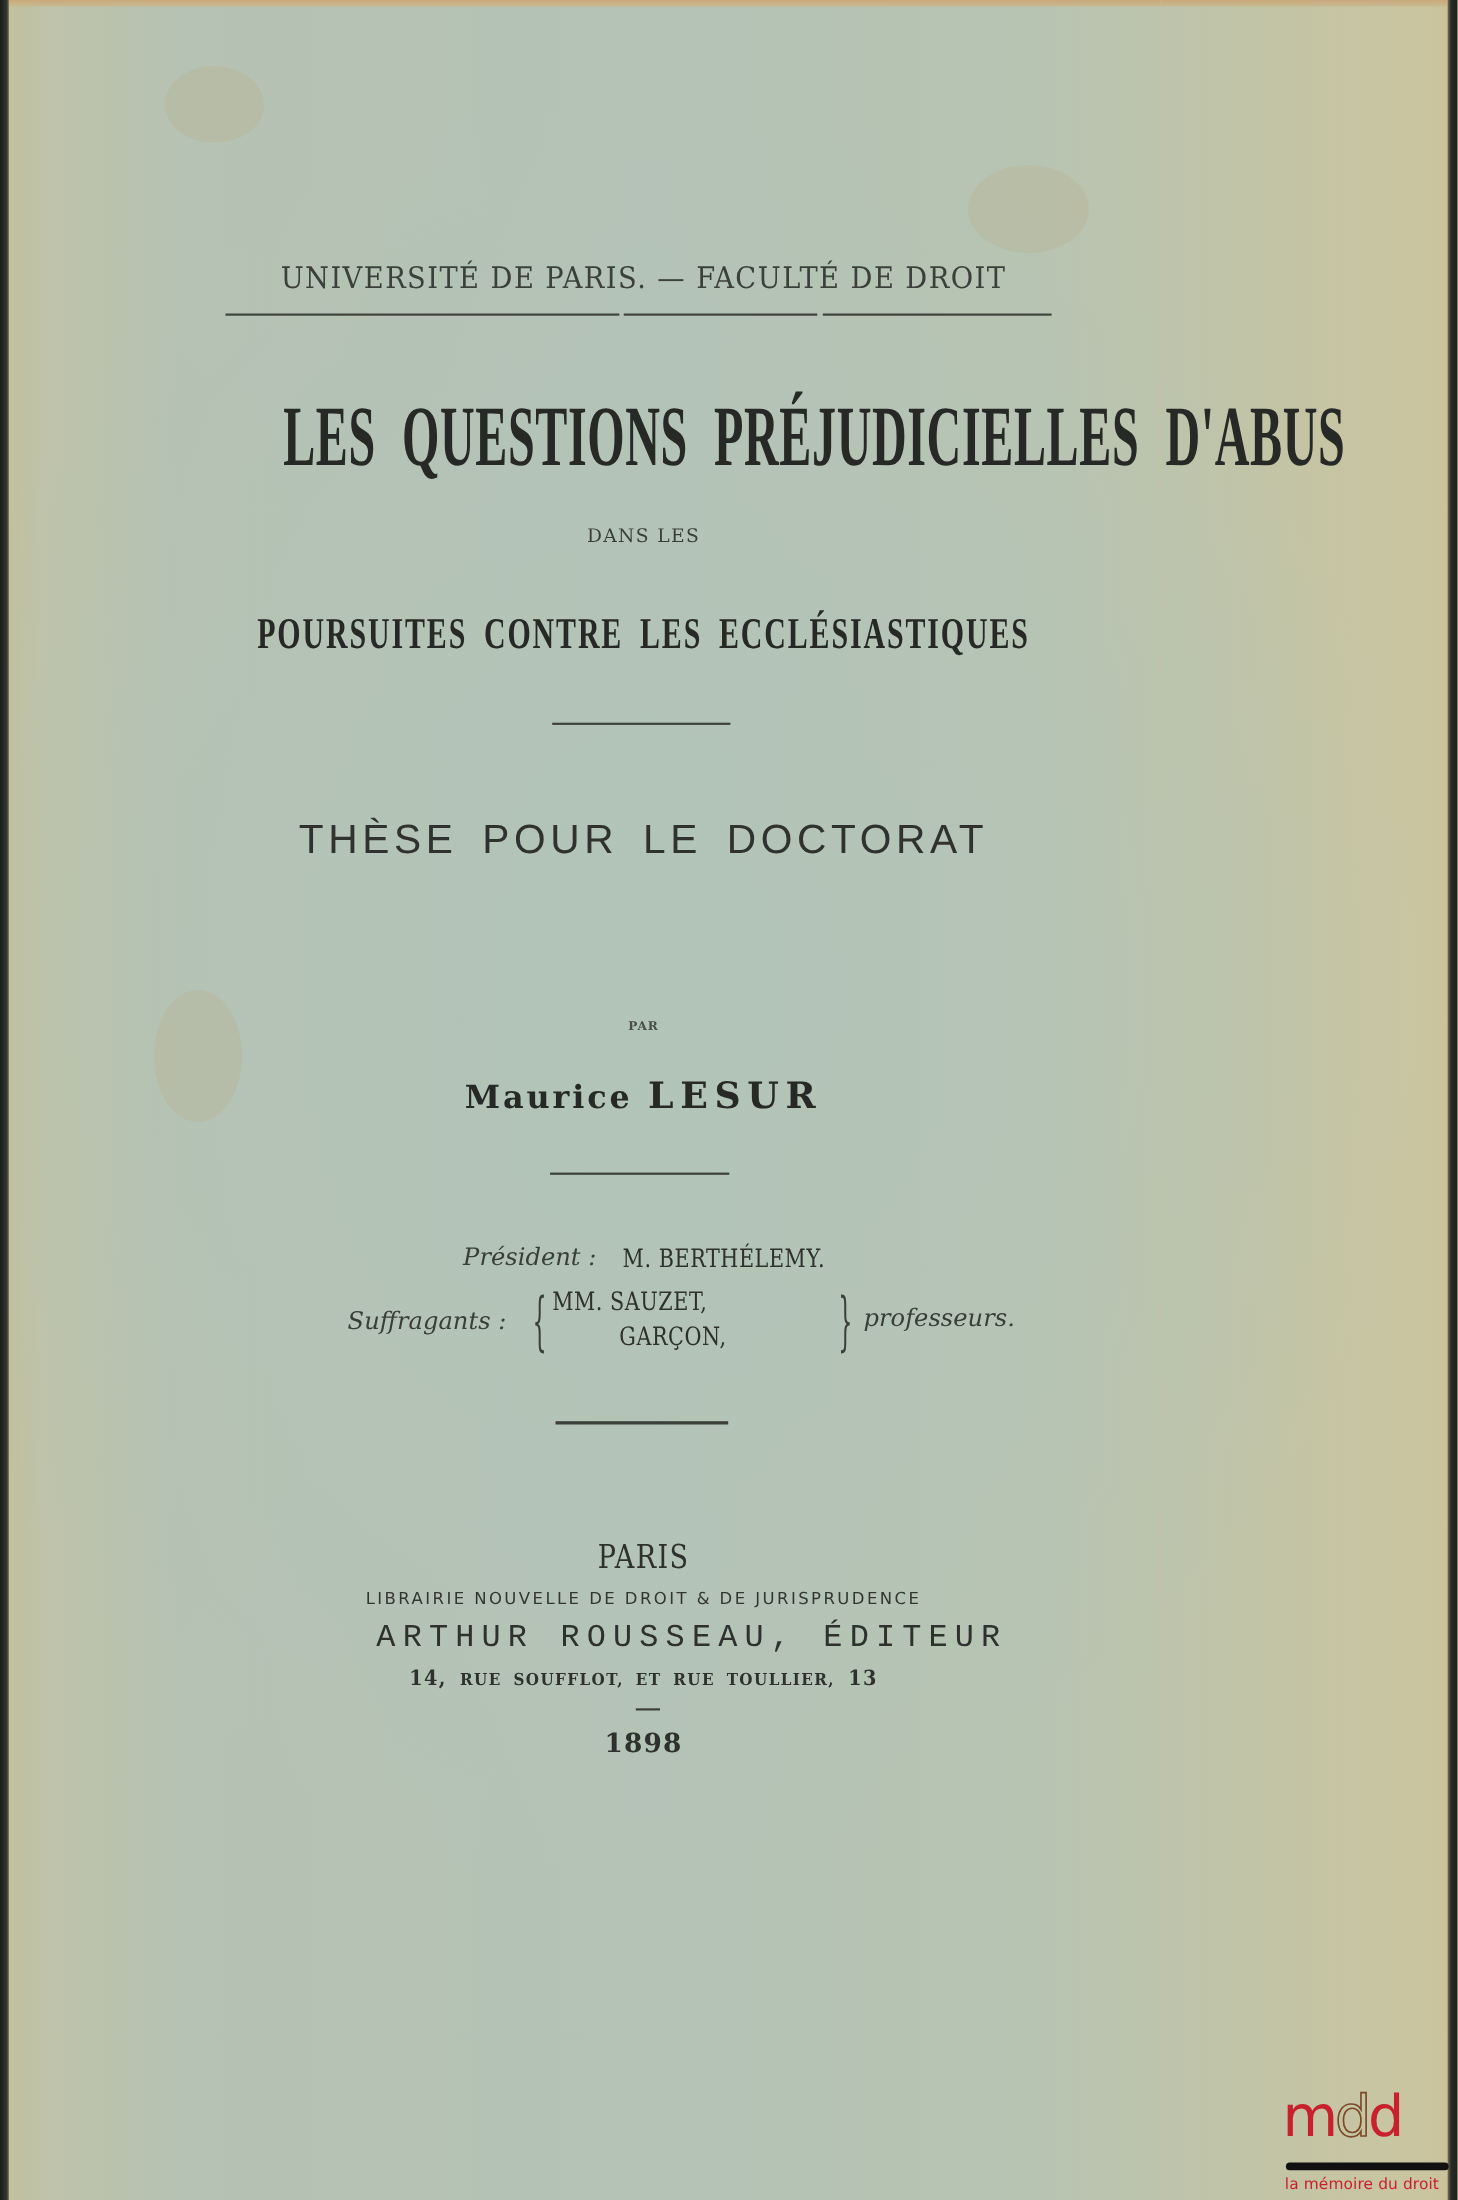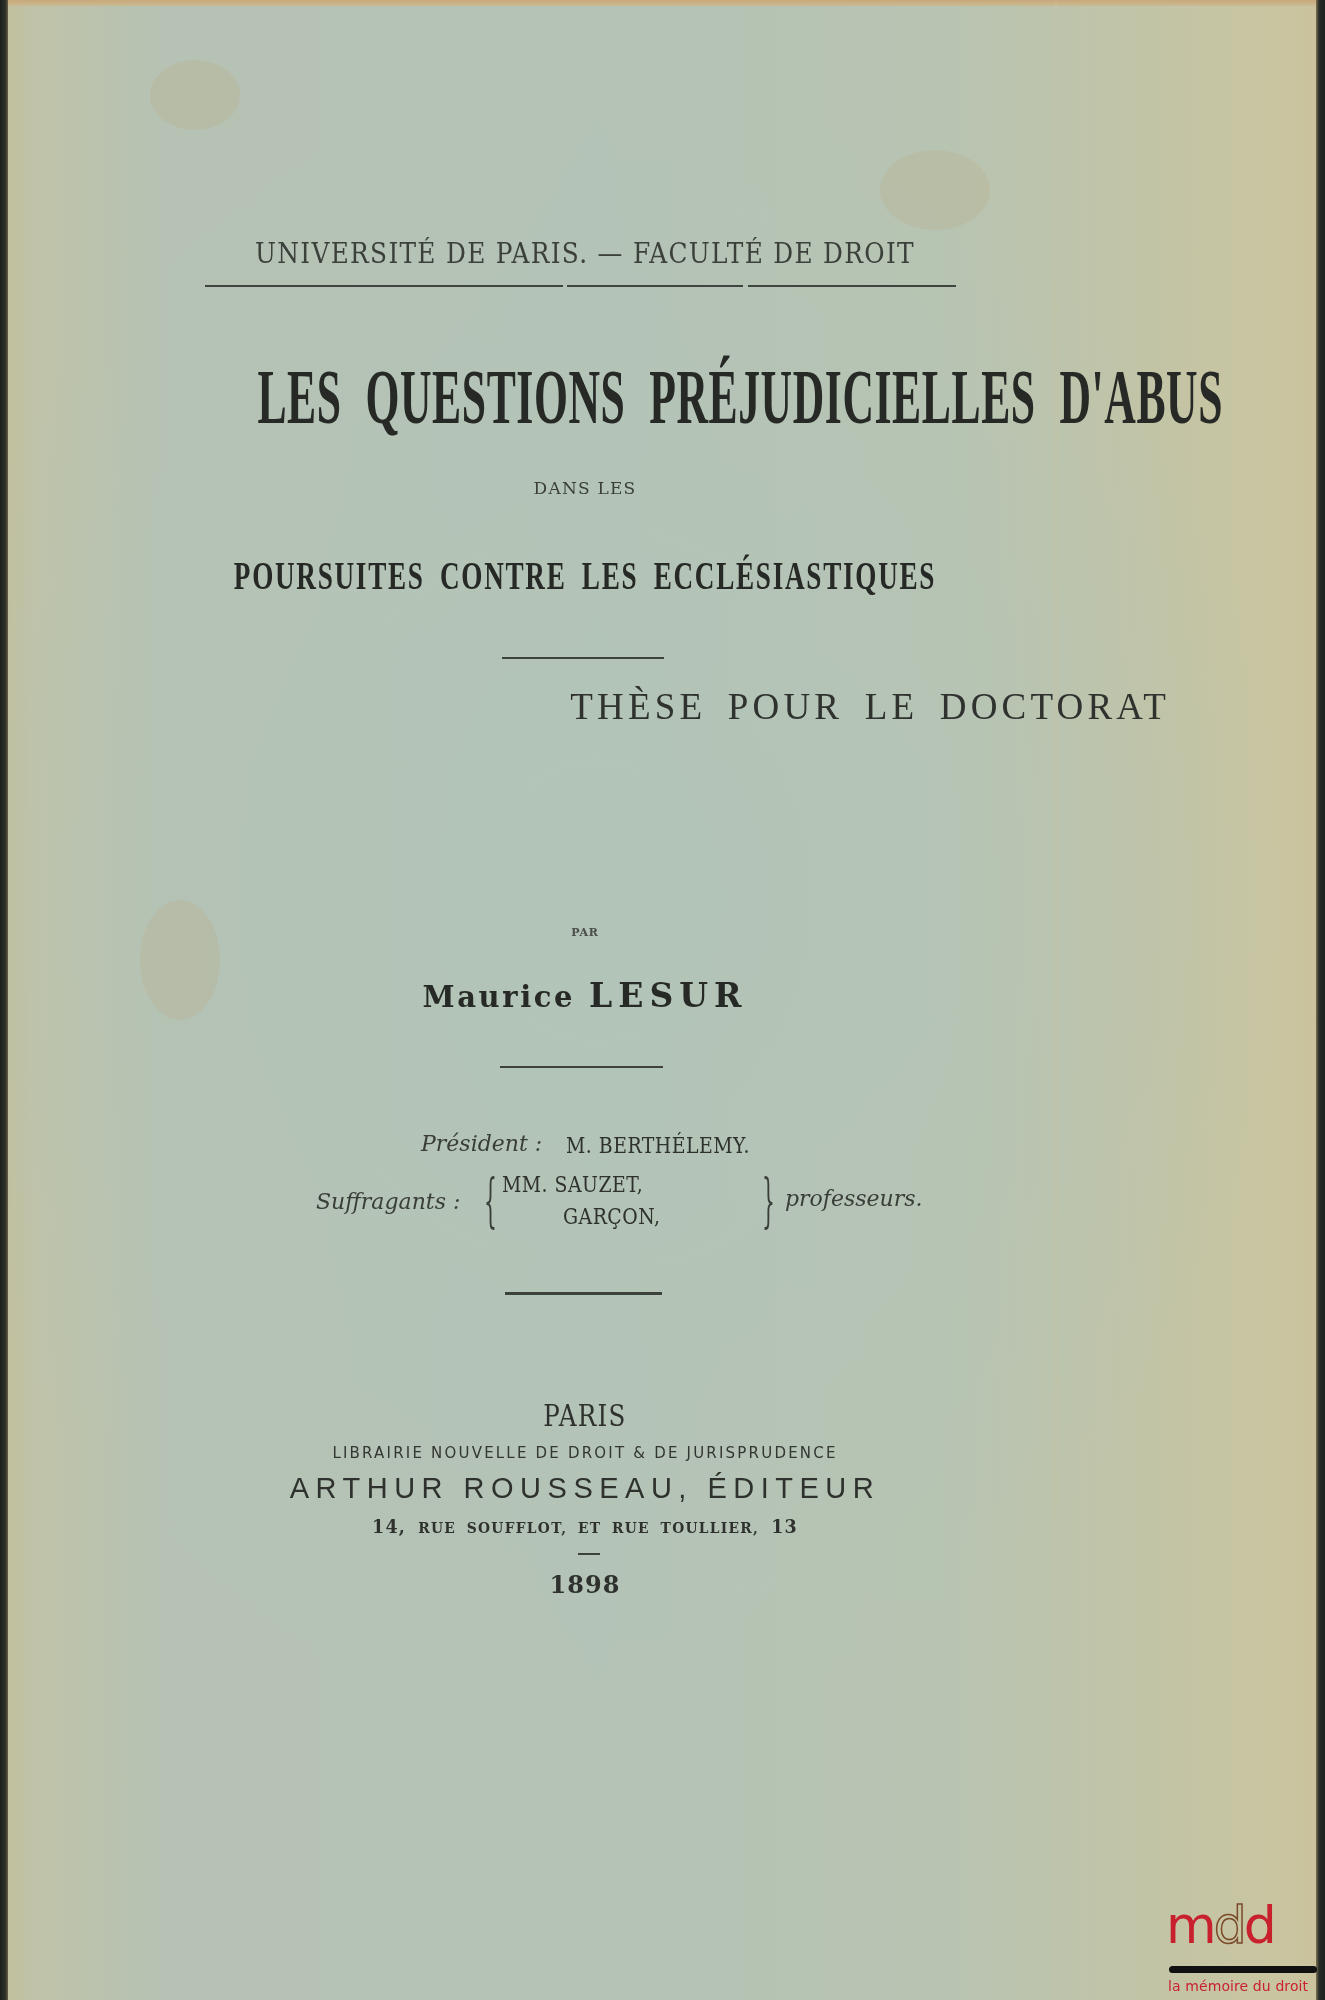--- a/index.html
+++ b/index.html
@@ -80,27 +80,26 @@
     font-size: 40px;
     letter-spacing: 2.5px;
     word-spacing: 10px;
     transform: scaleX(0.68);
     transform-origin: 585px 0;
     color: #262925;
   }
   .rule { position: absolute; height: 2px; background: #3d413c; }
 
   .these {
-    top: 685px;
-    font-family: Liberation Serif, serif;
+    top: 742px;
+    font-family: Liberation Sans, sans-serif;
     font-size: 37px;
     letter-spacing: 4.2px;
     word-spacing: 8px;
     color: #2f322e;
-    text-align: right;
   }
   .presentee {
     top: 802px;
     font-family: "DejaVu Sans", sans-serif;
     font-weight: bold;
     font-size: 20px;
     letter-spacing: 1.2px;
     word-spacing: 5px;
     color: #333631;
   }
@@ -166,24 +165,25 @@
   }
   .librairie {
     top: 1444px;
     font-family: "DejaVu Sans", sans-serif;
     font-size: 15px;
     letter-spacing: 2.2px;
     color: #333631;
   }
   .editeur {
     top: 1472px;
-    font-family: Liberation Sans, sans-serif;
+    font-family: Liberation Mono, monospace;
     font-size: 29px;
     letter-spacing: 6.5px;
     color: #2e312d;
+    padding-left: 44px;
   }
   .address {
     top: 1515px;
     font-family: "DejaVu Serif", serif;
     font-weight: bold;
     font-size: 19px;
     letter-spacing: 1.4px;
     word-spacing: 5px;
     transform: scaleX(0.92);
     transform-origin: 585px 0;

